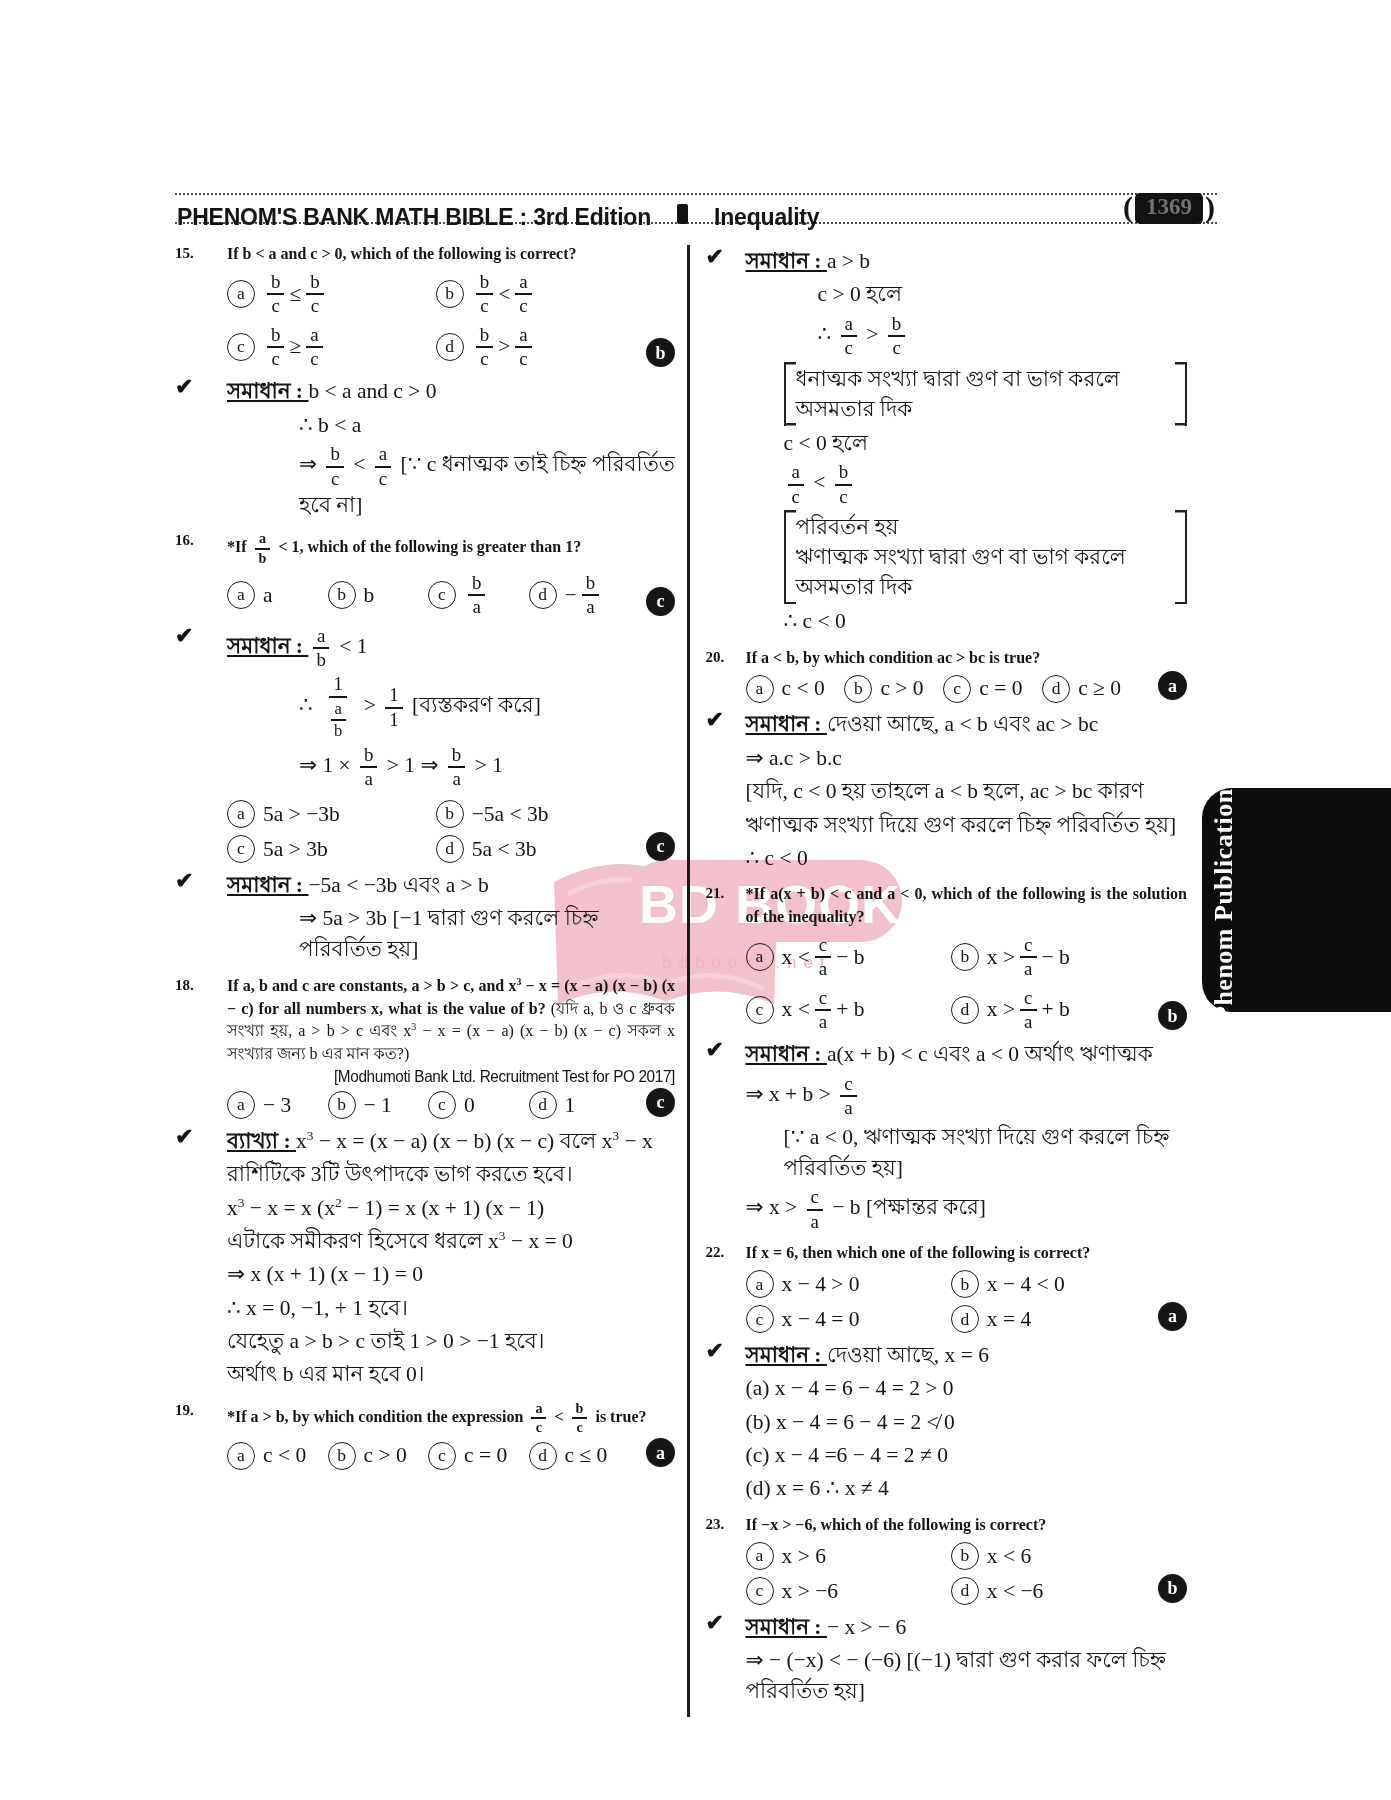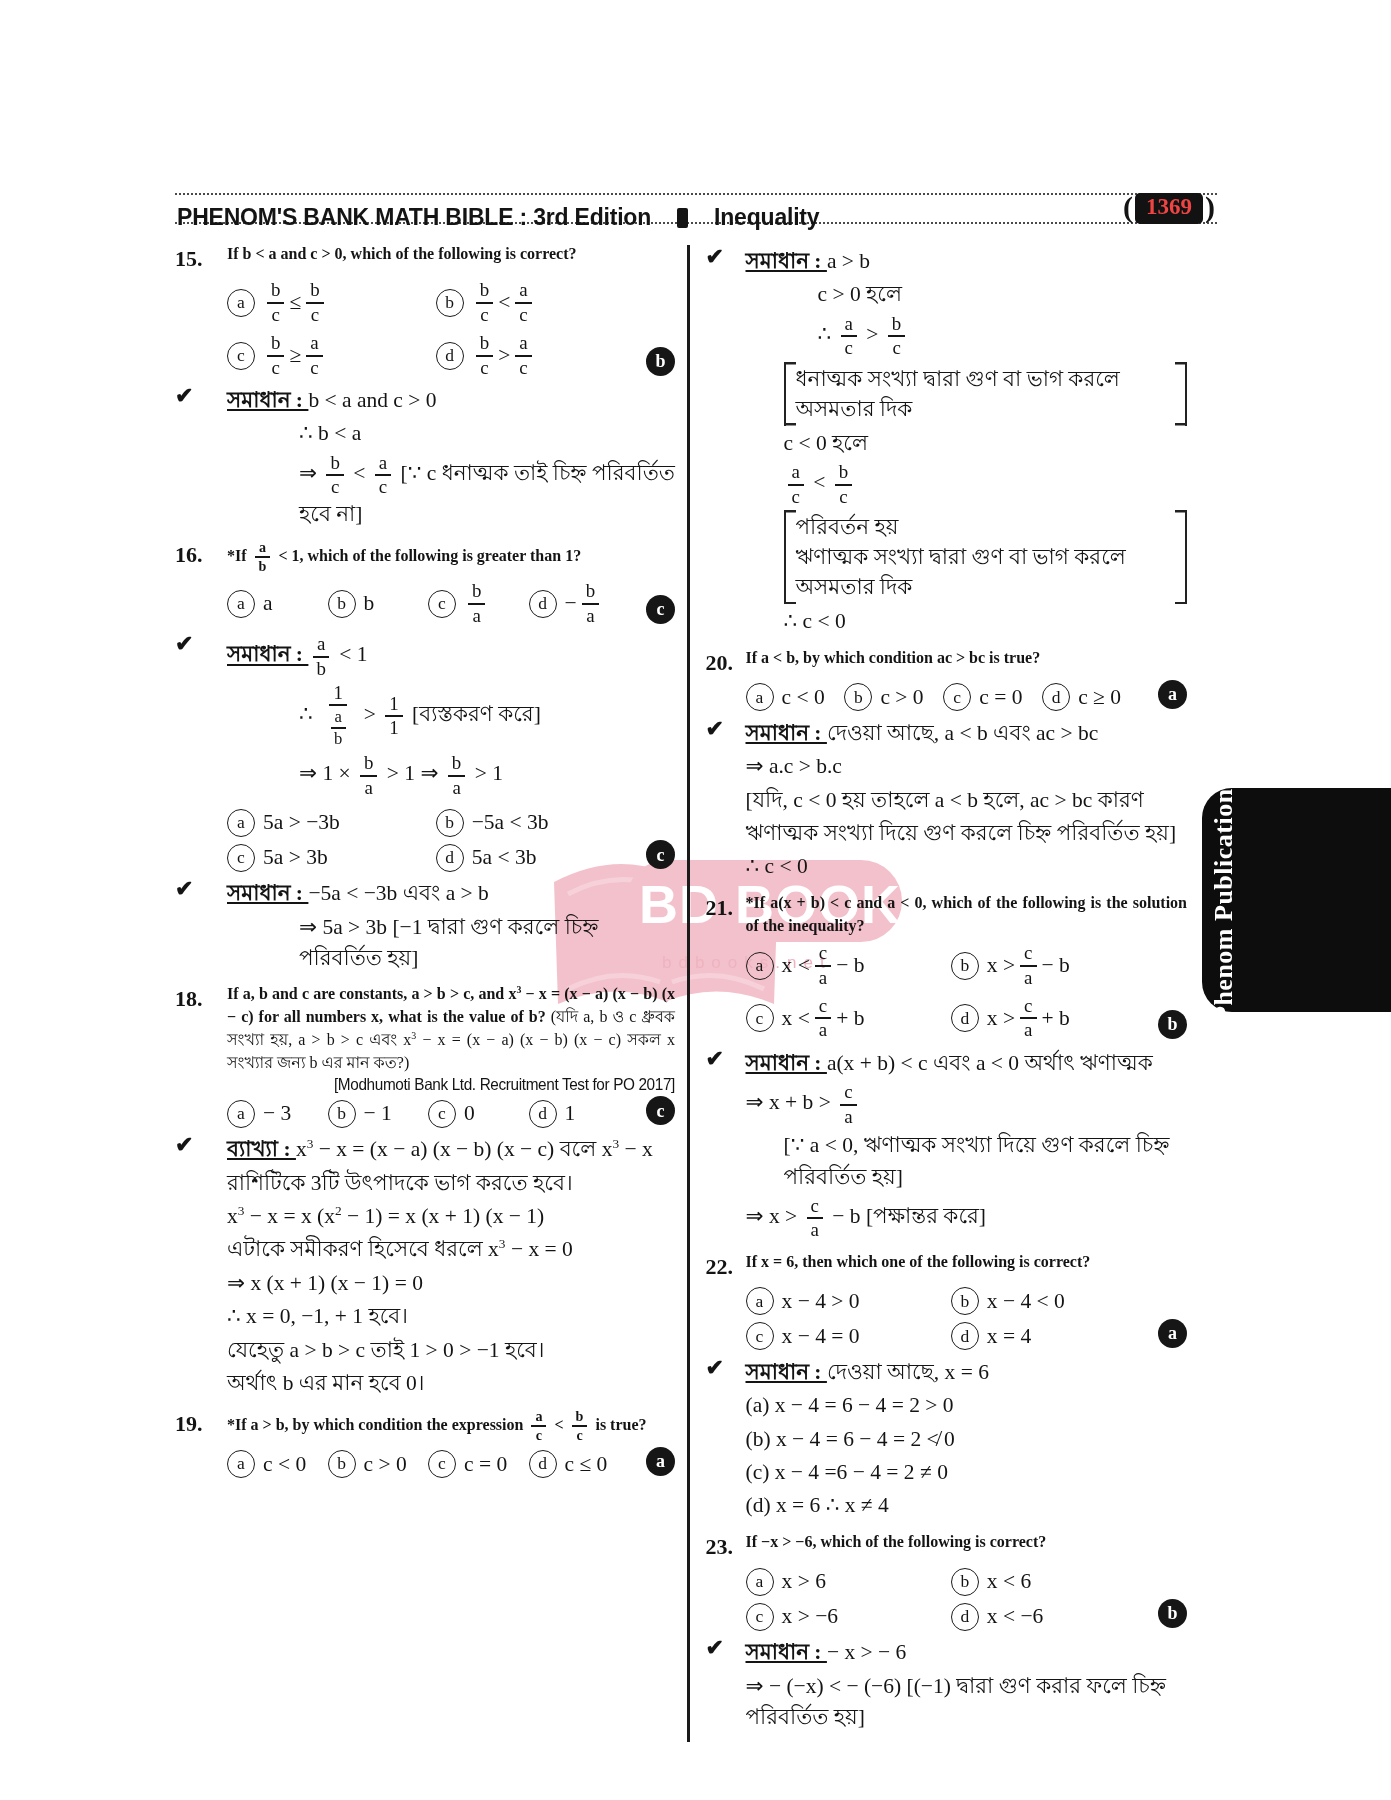--- a/index.html
+++ b/index.html
@@ -4,40 +4,40 @@
 <style>
   html,body{margin:0;padding:0;background:#e8e8e8;}
   .page{position:relative;width:1391px;height:1800px;background:#ffffff;
         font-family:"Liberation Serif",serif;color:#141414;overflow:hidden;margin:0 auto;}
 
   
   .header{position:absolute;left:175px;top:193px;width:1042px;height:31px;
           border-top:2px dotted #4a4a4a;border-bottom:2px dotted #4a4a4a;
           display:flex;align-items:center;justify-content:space-between;box-sizing:border-box;padding:0 2px;z-index:2;}
   .header-title{font-family:"Liberation Sans",sans-serif;font-weight:700;font-size:23px;
-                letter-spacing:-0.2px;display:flex;align-items:center;gap:26px;white-space:nowrap;margin-top:18px;}
+                letter-spacing:-0.2px;display:flex;gap:26px;white-space:nowrap;margin-top:18px;}
   .sep{display:inline-block;width:11px;height:20px;background:#141414;border-radius:2px;}
   .page-badge{display:flex;align-items:center;}
   .paren{font-size:30px;font-weight:700;line-height:1;transform:translateY(-2px);}
-  .pagenum{background:#121212;color:#ef4444;font-weight:700;font-size:23px;
+  .pagenum{background:#121212;color:#737373;font-weight:700;font-size:23px;
            padding:1px 11px 3px;border-radius:5px;margin:0 2px;line-height:1.15;}
 
   
   .columns{position:absolute;left:175px;top:243px;width:1012px;display:flex;align-items:stretch;z-index:2;}
   .col{position:relative;}
   #col-left{width:500px;}
   .vdiv{width:2.5px;background:#1a1a1a;margin:2px 16px 0 12px;}
   #col-right{flex:1;min-width:0;}
 
   
   .block{margin-bottom:7px;}
   .qrow{display:flex;}
   .gutter{flex:0 0 52px;}
   #col-right .gutter{flex-basis:40px;}
-  .qnum{font-weight:700;font-size:22px;line-height:1.42;}
+  .qnum{font-weight:700;font-size:15px;line-height:1.42;}
   .qtitle{font-weight:700;font-size:16px;line-height:1.42;text-align:justify;flex:1;min-width:0;}
   .reg{font-weight:400;}
   .source{font-family:"Liberation Sans",sans-serif;font-size:16.5px;text-align:right;
           margin:1px 0 1px;letter-spacing:-0.4px;transform:scaleX(.93);transform-origin:100% 50%;}
   .options{position:relative;margin:5px 0 4px 52px;padding-right:46px;font-size:21.5px;line-height:1.35;}
   #col-right .options{margin-left:40px;}
   .options.cols2{display:grid;grid-template-columns:1.08fr 1fr;row-gap:6px;}
   .options.cols4{display:grid;grid-template-columns:repeat(4,1fr);}
   .opt{display:flex;align-items:center;gap:8px;min-width:0;}
   .circ{flex:none;display:inline-flex;align-items:center;justify-content:center;

